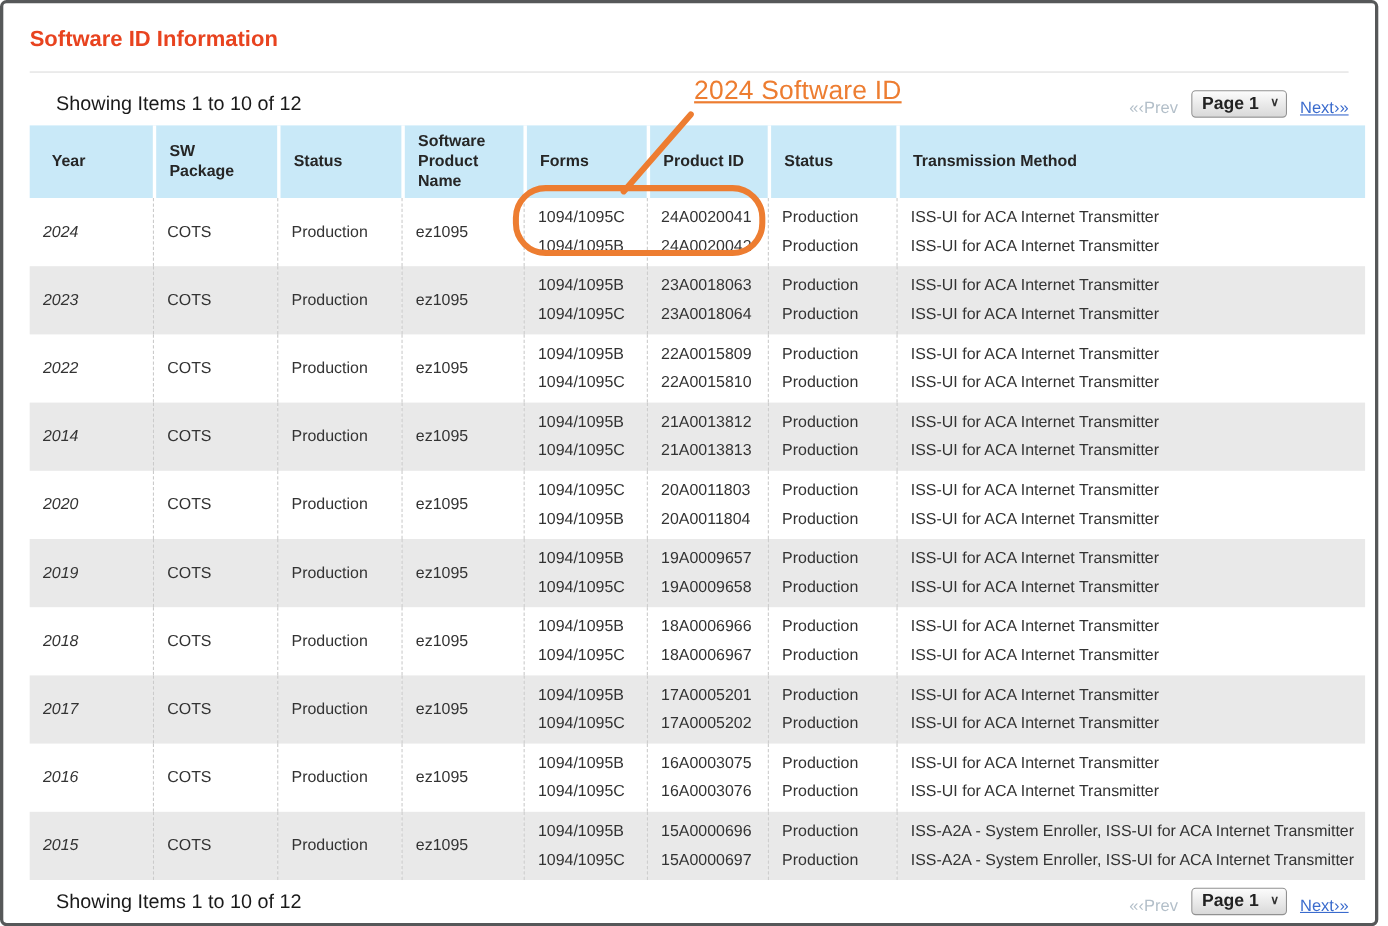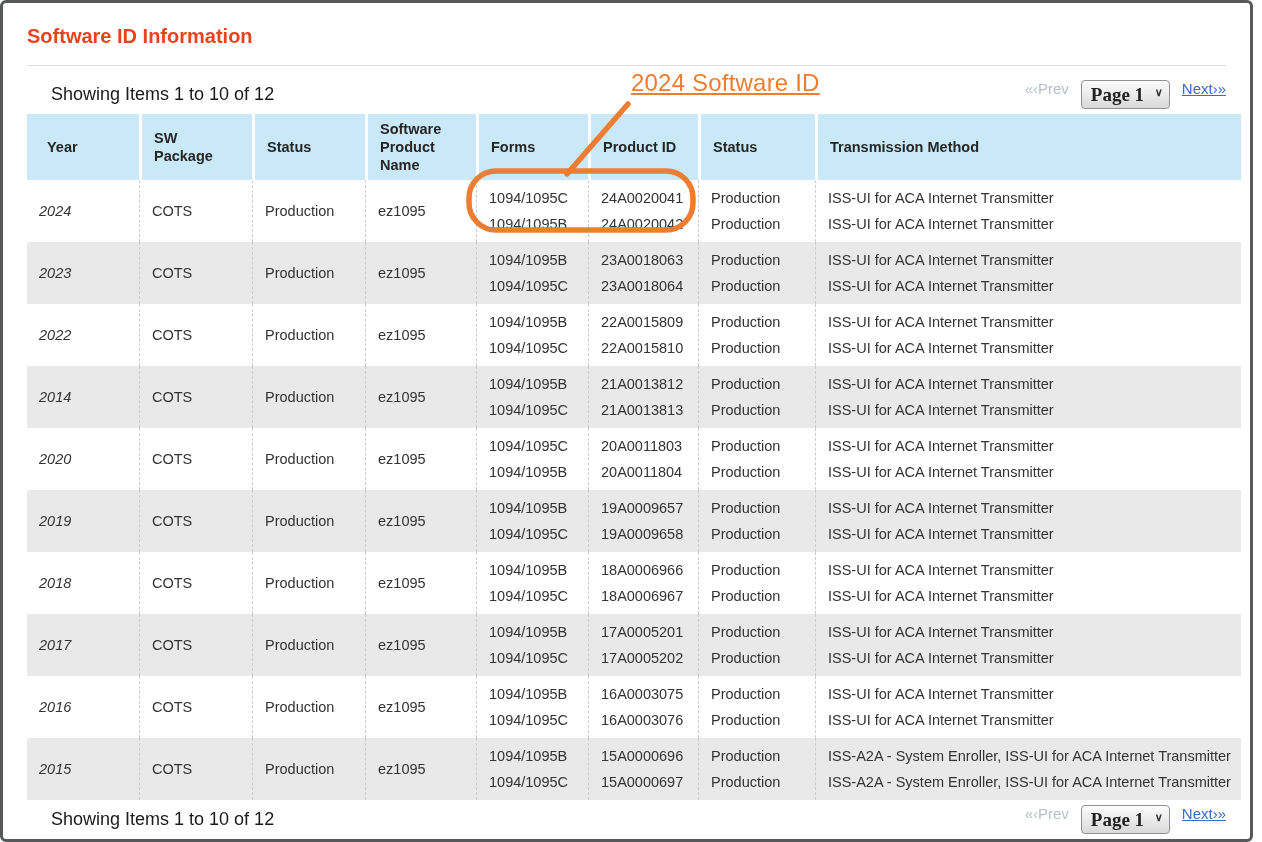--- a/index.html
+++ b/index.html
@@ -35,31 +35,31 @@
     height:24px;
   }
   .bar.bottom { margin-top:7px; }
   .showing {
     font-size:18px;
     color:#1a1a1a;
     padding-left:24px;
   }
   .pagination {
     display:flex;
-    align-items:flex-start;
+    align-items:flex-end;
     gap:12px;
     font-size:15px;
   }
   .prev-link { color:#b3bfc9; }
   .next-link { color:#3a6bcd; cursor:pointer;text-decoration:underline; }
   .page-select-wrap { position:relative; display:inline-block; }
   select.page-select {
     appearance:none; -webkit-appearance:none; -moz-appearance:none;
-    font-family:Liberation Serif, serif;
-    font-size:19px; font-weight:bold; color:#222;
+    font-family:Liberation Sans, sans-serif;
+    font-size:16px; font-weight:bold; color:#222;
     padding:3px 24px 3px 9px;
     border:1px solid #919191;
     border-radius:4px;
     background:linear-gradient(#fcfcfc,#d9d9d9);
   }
   .sel-arrow {
     position:absolute; right:7px; top:50%;
     transform:translateY(-58%);
     font-size:11px; font-weight:bold; color:#333;
     pointer-events:none;

